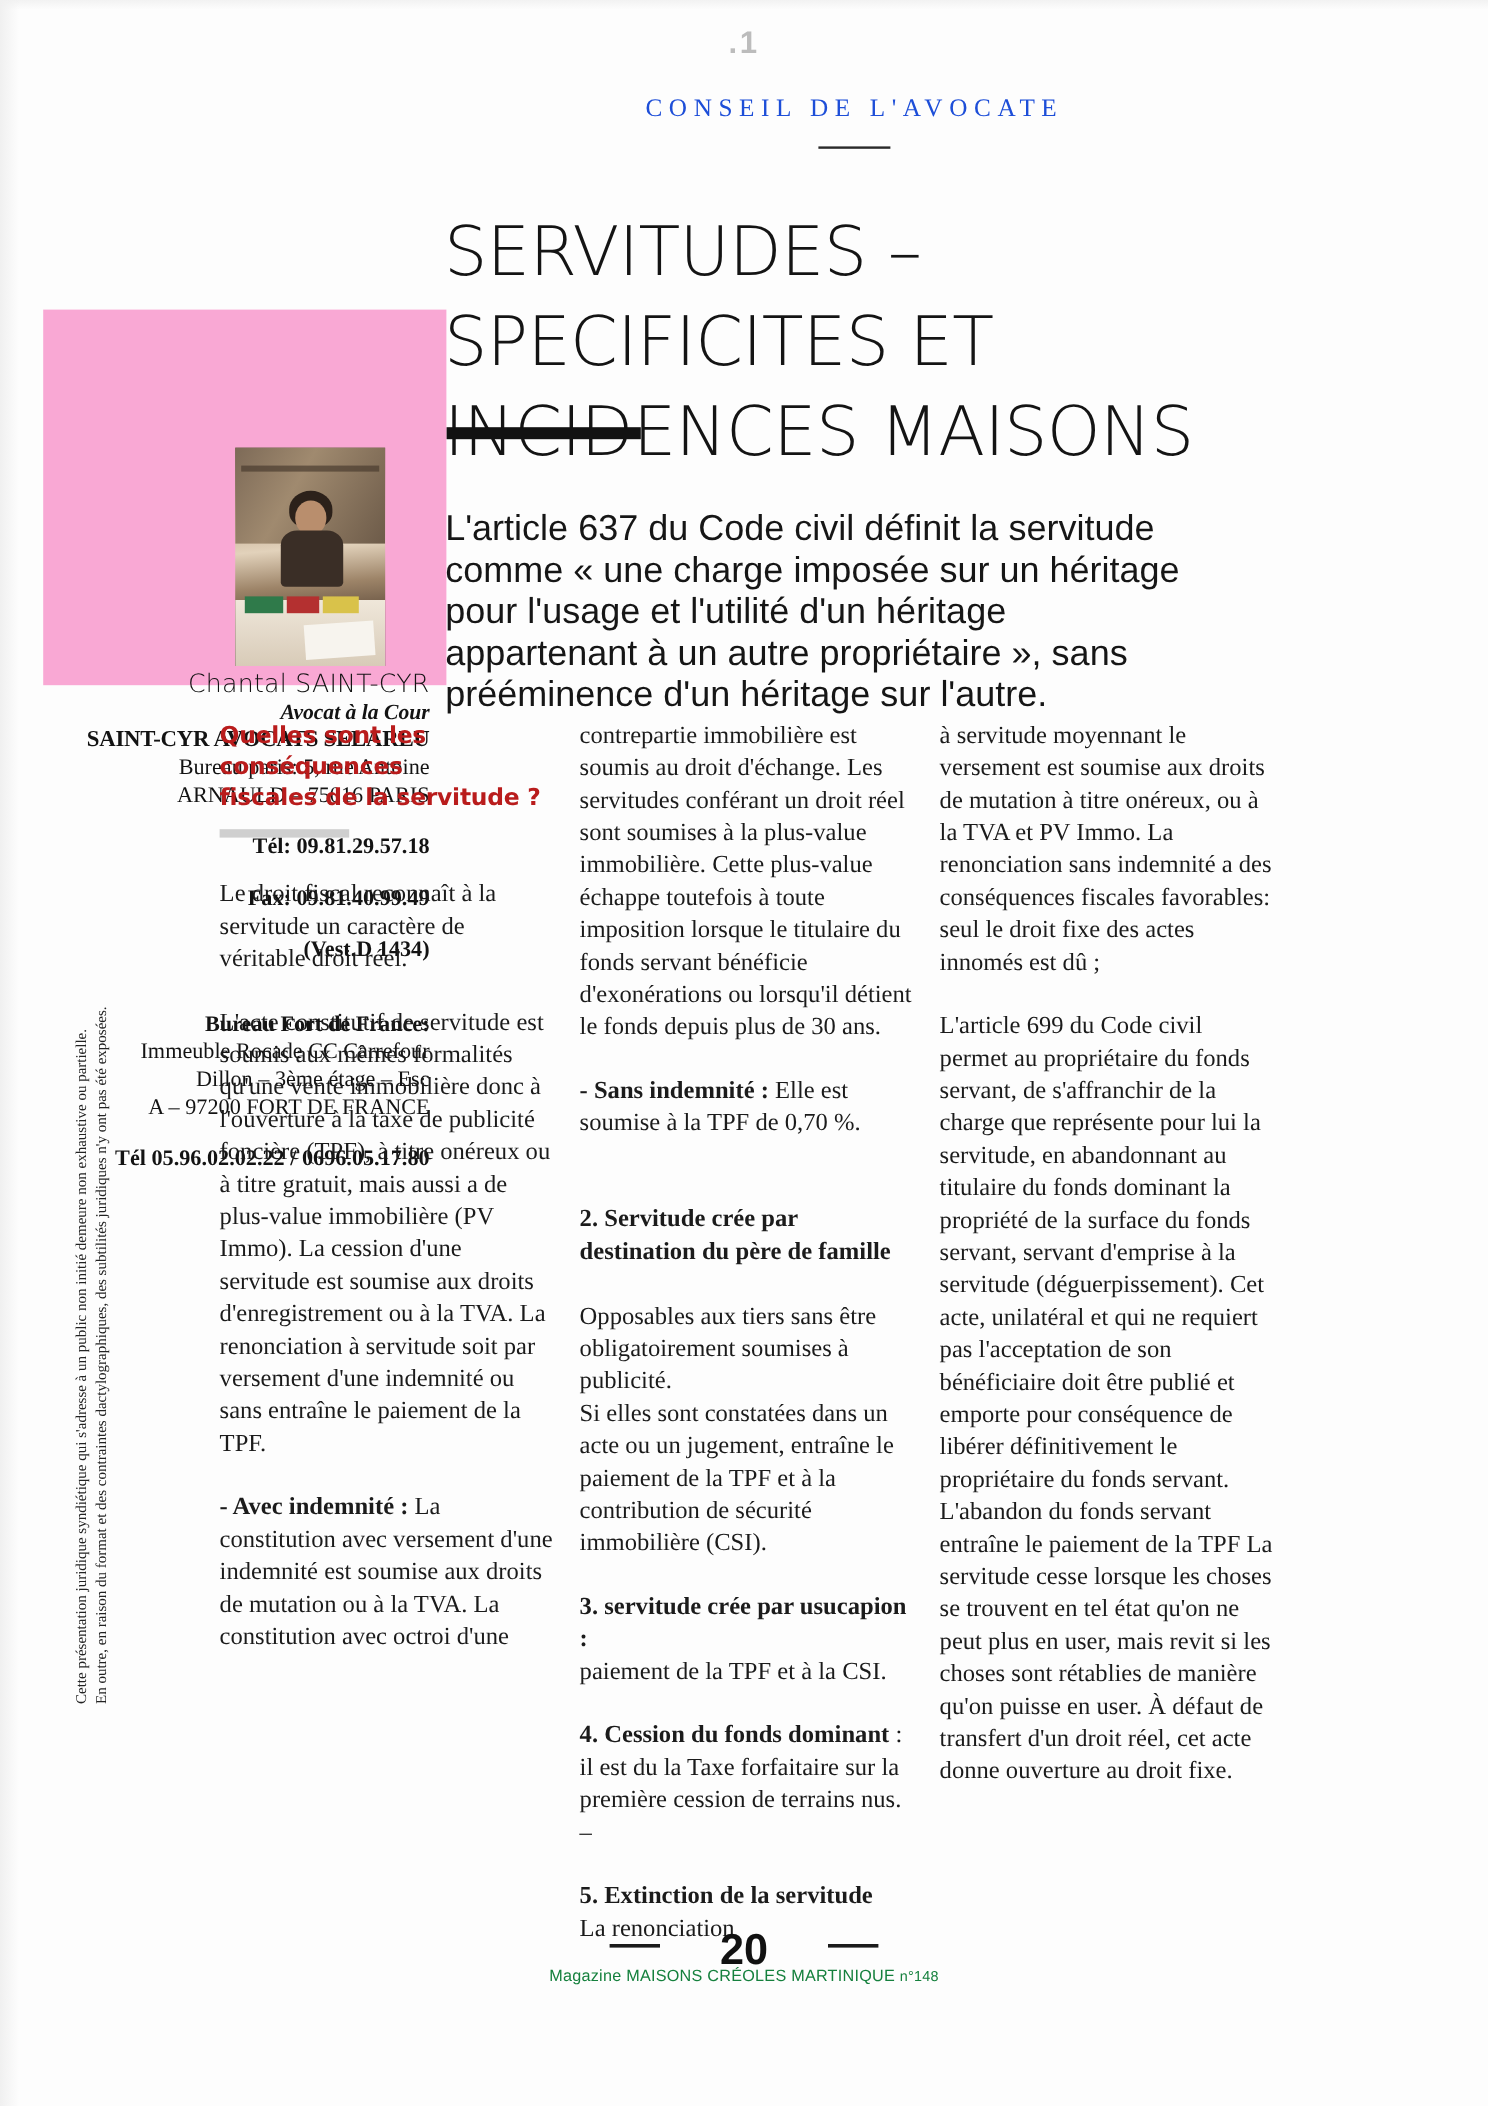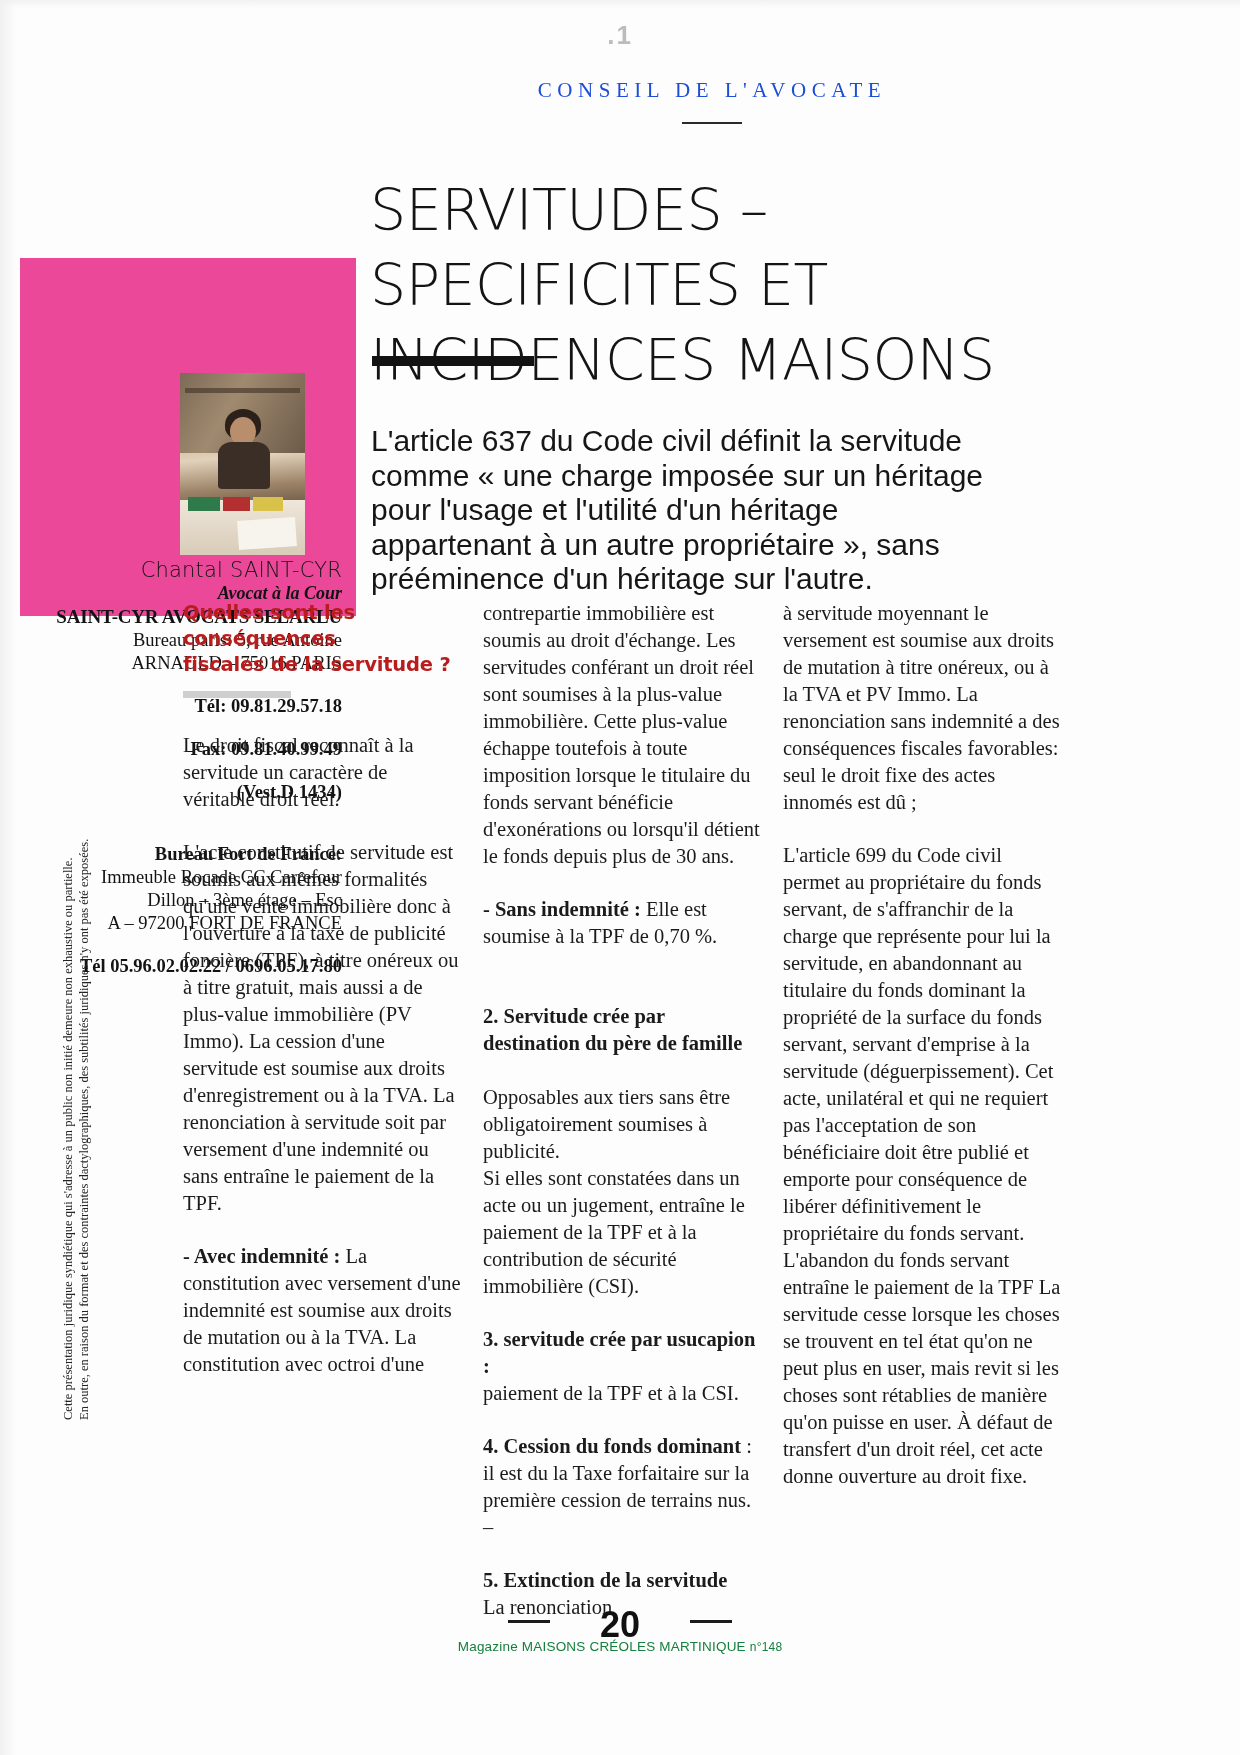--- a/index.html
+++ b/index.html
@@ -88,25 +88,25 @@
     width: 625px;
     font-family: Liberation Sans, sans-serif;
     font-size: 30px;
     line-height: 34.5px;
     color: #161616;
   }
 
   
   .card {
     position: absolute;
-    left: 20px;
+    left: 36px;
     top: 258px;
     width: 336px;
-    height: 358px;
-    background: #ec4899;
+    height: 313px;
+    background: #f9a8d4;
   }
   .card-photo {
     position: absolute;
     left: 160px;
     top: 115px;
     width: 125px;
     height: 182px;
     background:
       linear-gradient(175deg, #6d5a4b 0%, #8a7560 16%, #c2a98e 30%, #e2d2bb 46%, #9d8468 62%, #5f4c3c 78%, #3a2f26 100%);
     overflow: hidden;

